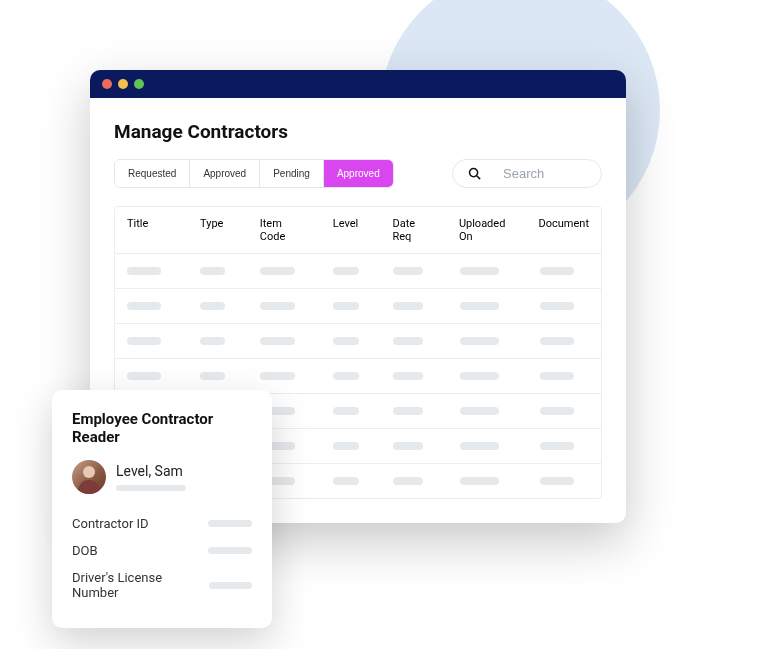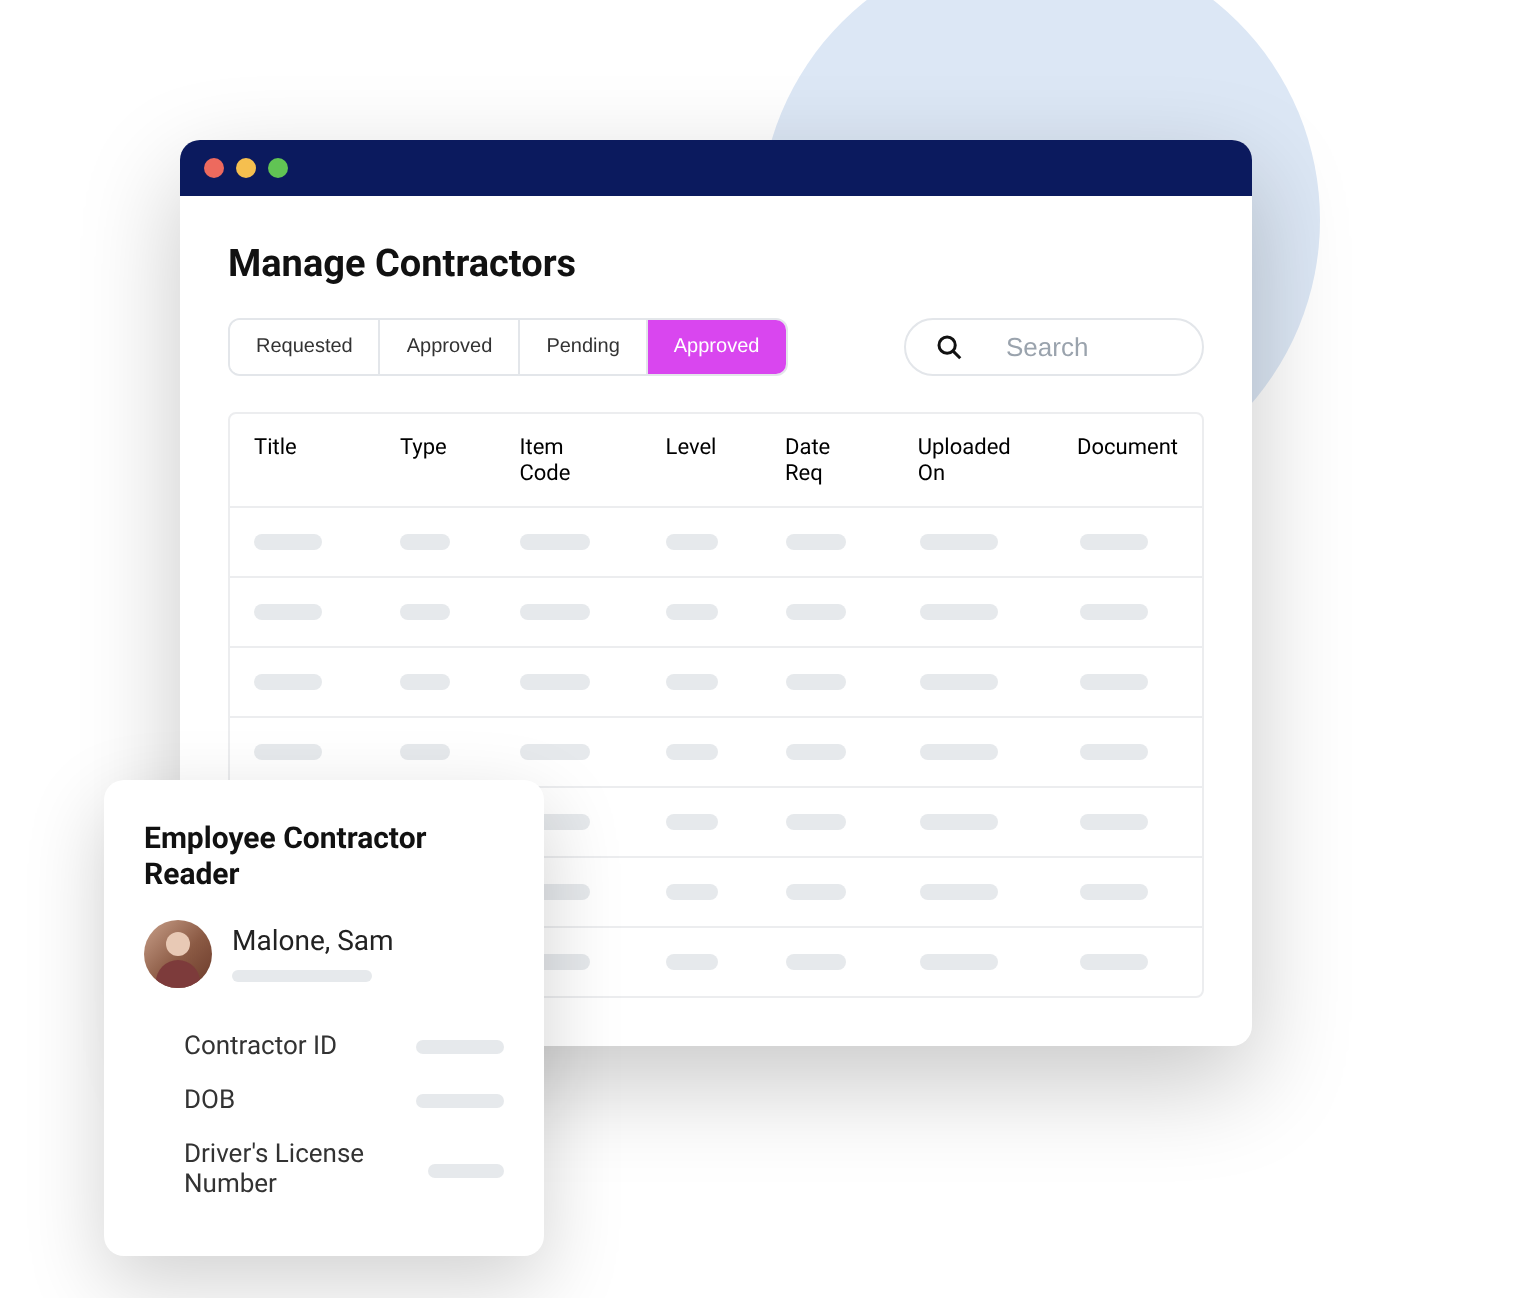--- a/index.html
+++ b/index.html
@@ -175,21 +175,20 @@
       border-radius: 3px;
       width: 70px;
     }
     .field-row {
       display: flex;
       justify-content: space-between;
       align-items: center;
       font-size: 13px;
       color: #333;
       padding: 6px 0;
-      margin-left: 20px;
     }
     .field-skel {
       height: 7px;
       background: #e6e9ec;
       border-radius: 4px;
       width: 44px;
     }
   </style>
 </head>
 <body>
@@ -399,21 +398,21 @@
     </div>
   </div>
 </div>
 
 <div class="card">
   <div class="card-title">Employee Contractor Reader</div>
 
   <div class="profile">
     <div class="avatar"></div>
     <div class="profile-info">
-      <div class="profile-name">Malone, Sam</div>
+      <div class="profile-name">Level, Sam</div>
       <div class="mini-skel"></div>
     </div>
   </div>
 
   <div id="card-fields">
       <div class="field-row">
         <span>Contractor ID</span>
         <div class="field-skel"></div>
       </div>
       <div class="field-row">

